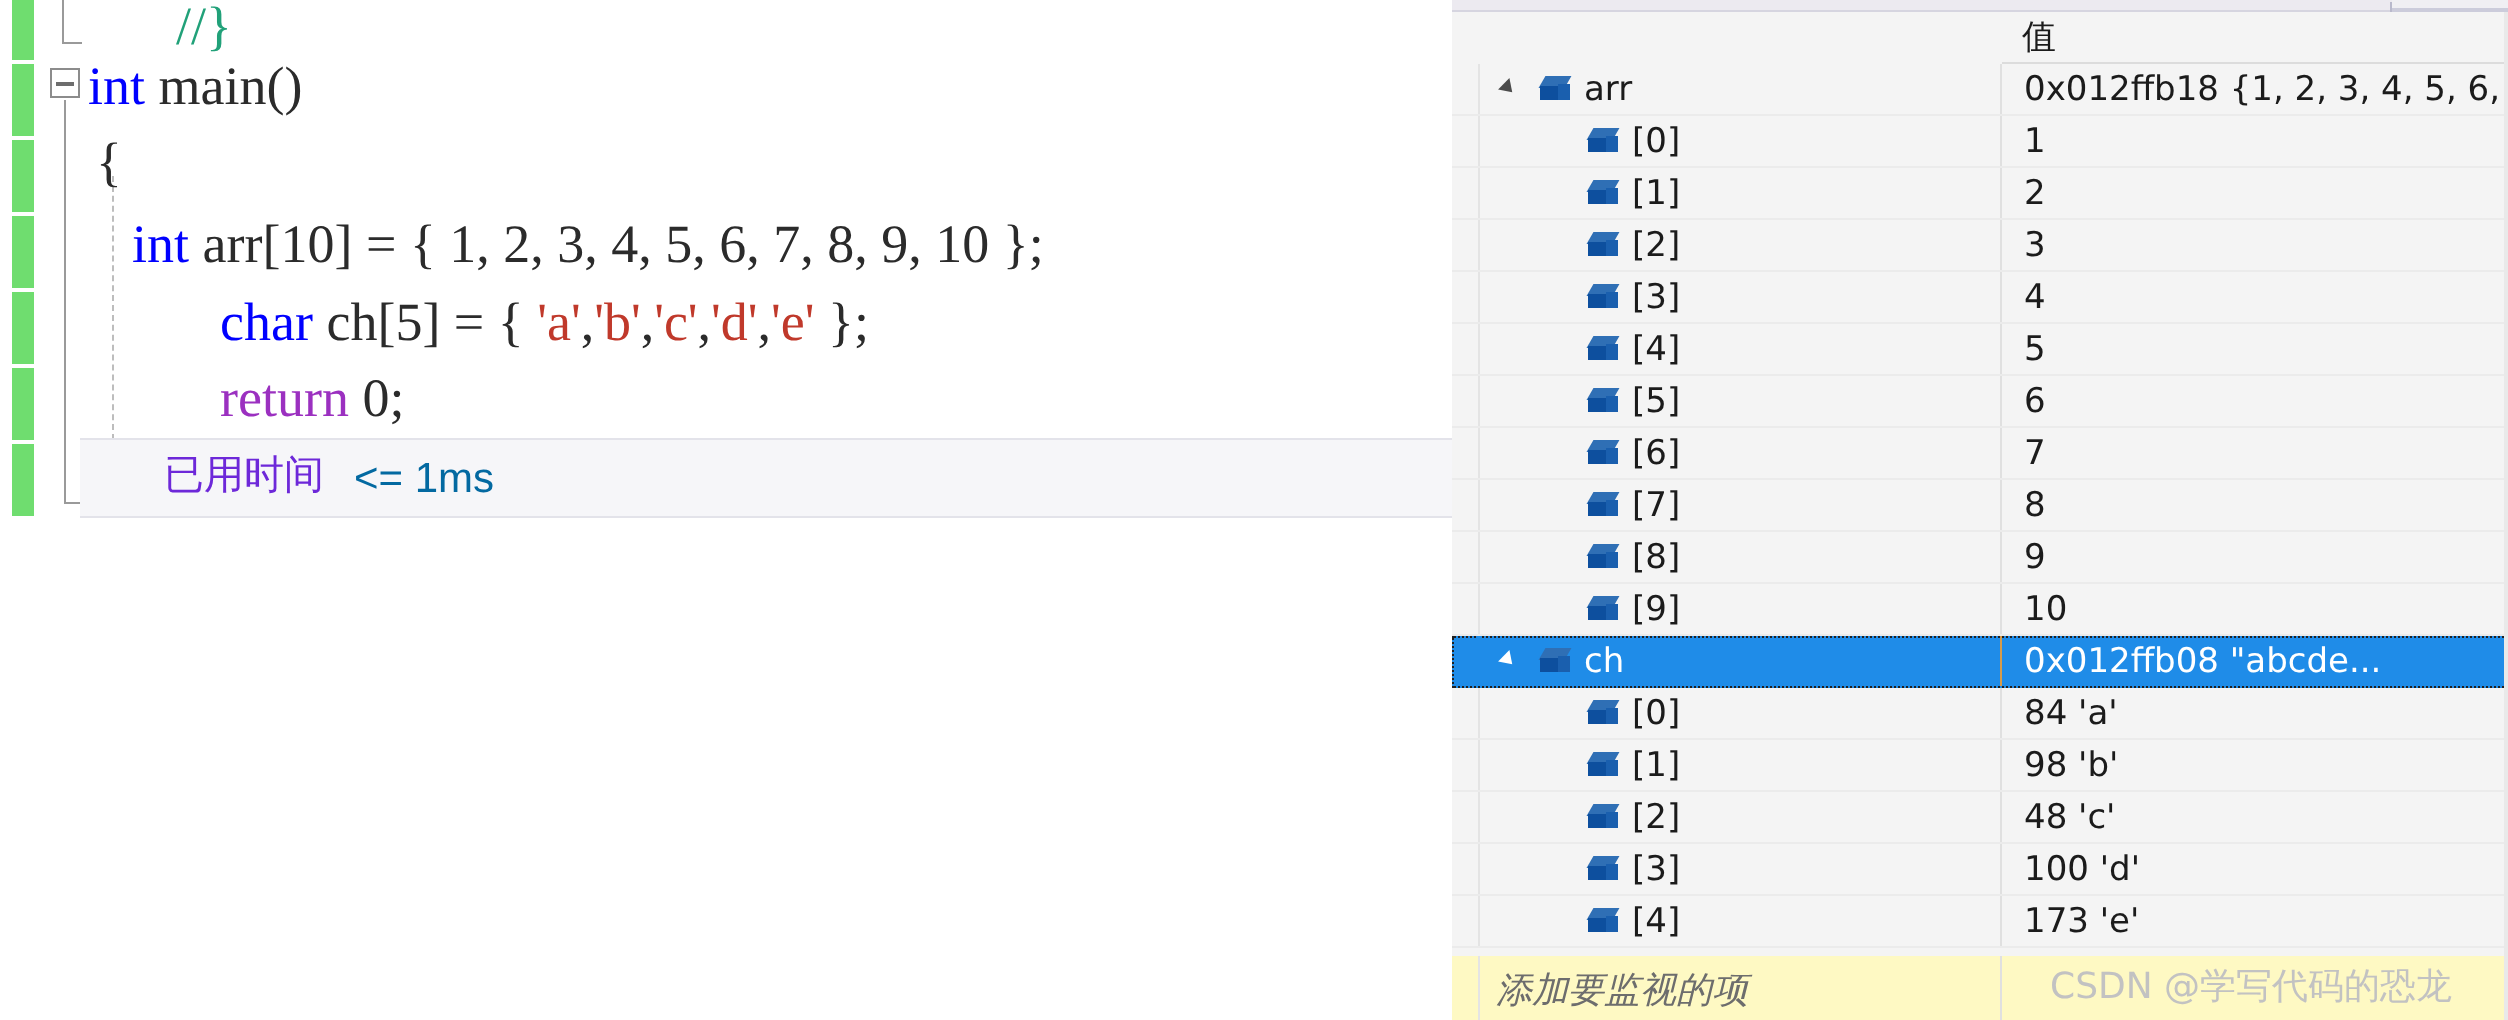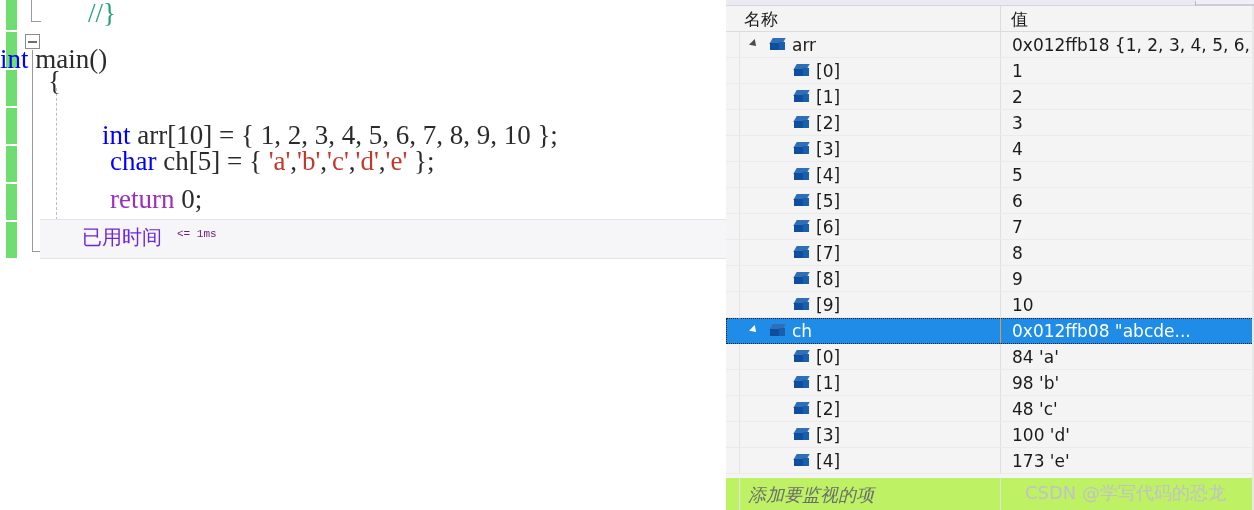--- a/index.html
+++ b/index.html
@@ -89,23 +89,23 @@
     position: absolute;
     left: 82px; top: 224px;
     font-family: "DejaVu Sans", sans-serif;
     font-size: 20px;
     color: #6d28d9;
     white-space: pre;
   }
   .elapsed-ms {
     position: absolute;
     left: 177px; top: 228px;
-    font-family: Liberation Mono, monospace;
-    font-size: 11px;
-    color: #701a75;
+    font-family: Liberation Sans, sans-serif;
+    font-size: 21px;
+    color: #0369a1;
     white-space: pre;
   }
 
   
   #watch {
     position: absolute;
     left: 726px; top: 0;
     width: 528px; height: 510px;
     background: #f4f4f4;
     font-family: "DejaVu Sans", sans-serif;
@@ -237,21 +237,21 @@
   .d0 .boxicon  { left: 44px; }
   .d0 .label    { left: 66px; }
   .d1 .boxicon  { left: 68px; }
   .d1 .label    { left: 90px; }
 
   
   .add-row {
     position: absolute;
     left: 0; top: 478px;
     width: 528px; height: 32px;
-    background: #bef264;
+    background: #fef9c3;
   }
   .add-row .gutter {
     position: absolute;
     left: 0; top: 0;
     width: 14px; height: 32px;
     border-right: 1px solid #e4e4e4;
     box-sizing: border-box;
   }
   .add-row .divider {
     position: absolute;
@@ -300,39 +300,38 @@
   <div class="guide" style="left:31px; top:21px; width:10px; height:1px;"></div>
   <div class="collapse-box">
       <i></i>
     </div>
   <div class="guide" style="left:32px; top:50px; width:1px; height:202px;"></div>
   <div class="guide" style="left:32px; top:251px; width:10px; height:1px;"></div>
   <div class="dashed-guide"></div>
 
   <div id="code-lines">
       <div class="code-line" style="top: -6px; padding-left: 88px;"><span class="cmt">//}</span></div>
-      <div class="code-line" style="top: 40px; "><span class="kw">int</span><span class="punct"> </span><span class="ident">main</span><span class="punct">()</span></div>
+      <div class="code-line" style="top: 24px; padding-left: 44px;"><span class="kw">int</span><span class="punct"> </span><span class="ident">main</span><span class="punct">()</span></div>
       <div class="code-line" style="top: 62px; padding-left: 48px;"><span class="punct">{</span></div>
-      <div class="code-line" style="top: 116px; padding-left: 102px;"><span class="kw">int</span><span class="punct"> </span><span class="ident">arr</span><span class="punct">[10] = { 1, 2, 3, 4, 5, 6, 7, 8, 9, 10 };</span></div>
+      <div class="code-line" style="top: 103px; padding-left: 66px;"><span class="kw">int</span><span class="punct"> </span><span class="ident">arr</span><span class="punct">[10] = { 1, 2, 3, 4, 5, 6, 7, 8, 9, 10 };</span></div>
       <div class="code-line" style="top: 142px; padding-left: 110px;"><span class="kw">char</span><span class="punct"> </span><span class="ident">ch</span><span class="punct">[5] = { </span><span class="chlit">'a'</span><span class="punct">,</span><span class="chlit">'b'</span><span class="punct">,</span><span class="chlit">'c'</span><span class="punct">,</span><span class="chlit">'d'</span><span class="punct">,</span><span class="chlit">'e'</span><span class="punct"> };</span></div>
       <div class="code-line" style="top: 180px; padding-left: 110px;"><span class="ret">return</span><span class="punct"> </span><span class="punct">0;</span></div>
       <div class="code-line" style="top: 219px; padding-left: 46px;"><span class="punct">}</span></div>
     </div>
 
   <div class="elapsed-strip"></div>
   <div class="elapsed-cjk">已用时间</div>
   <div class="elapsed-ms">&lt;= 1ms</div>
 </div>
 
 <div id="watch">
   <div class="watch-topbar"></div>
   <div class="topbar-nub"></div>
   <div class="topbar-nub-inner"></div>
 
-  <div class="col-head name">名称</div>
   <div class="col-head val">值</div>
 
   <div class="rows" id="watch-rows">
       <div class="row d0" style="top: 0px;">
         <div class="gutter"></div>
         <div class="expander"></div>
         <div class="boxicon">
           <span class="top"></span>
           <span class="side"></span>
           <span class="front"></span>

